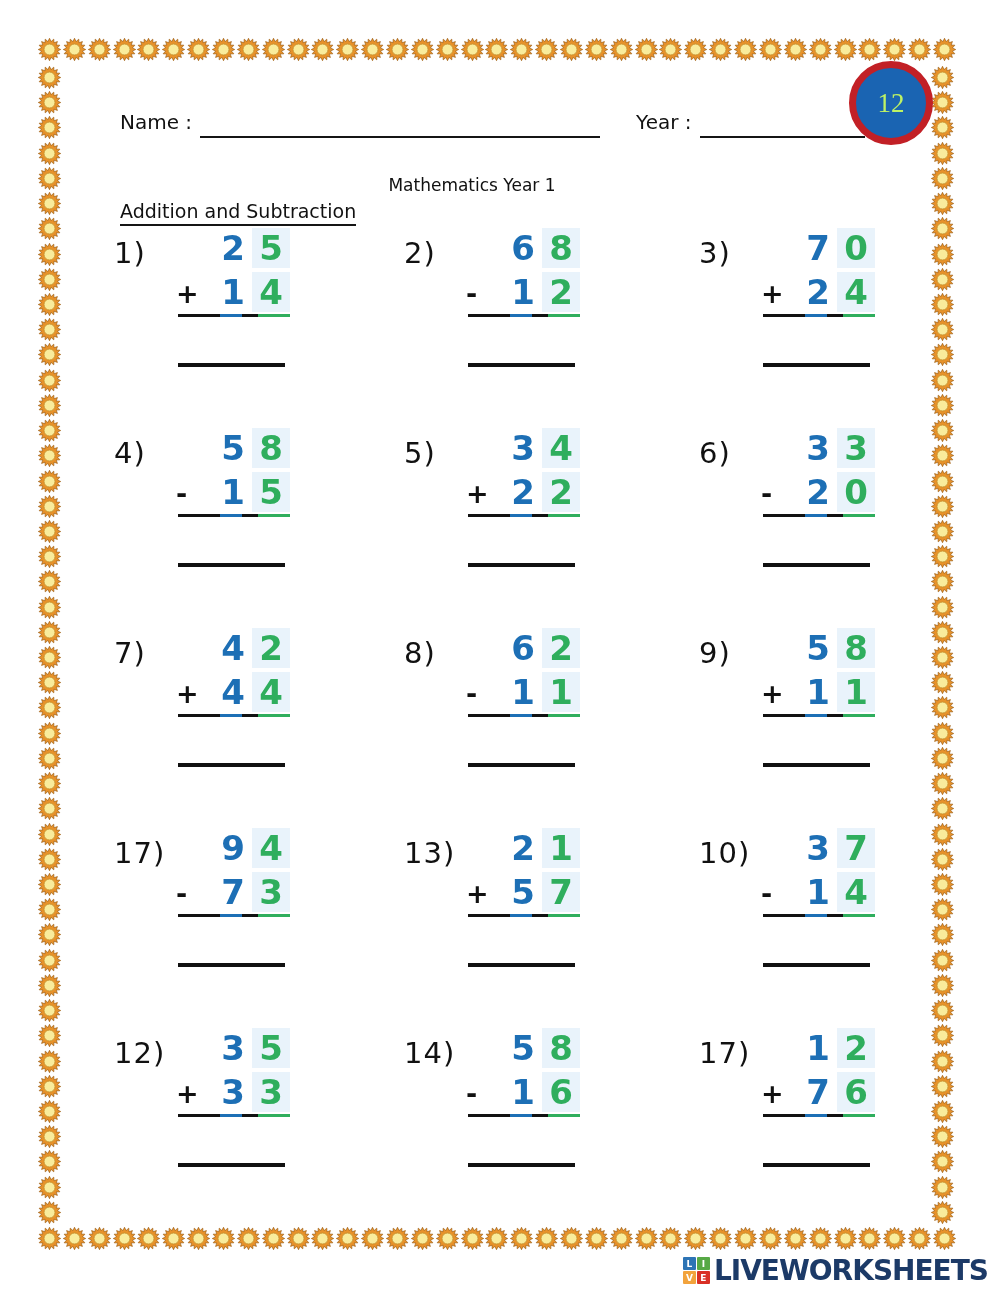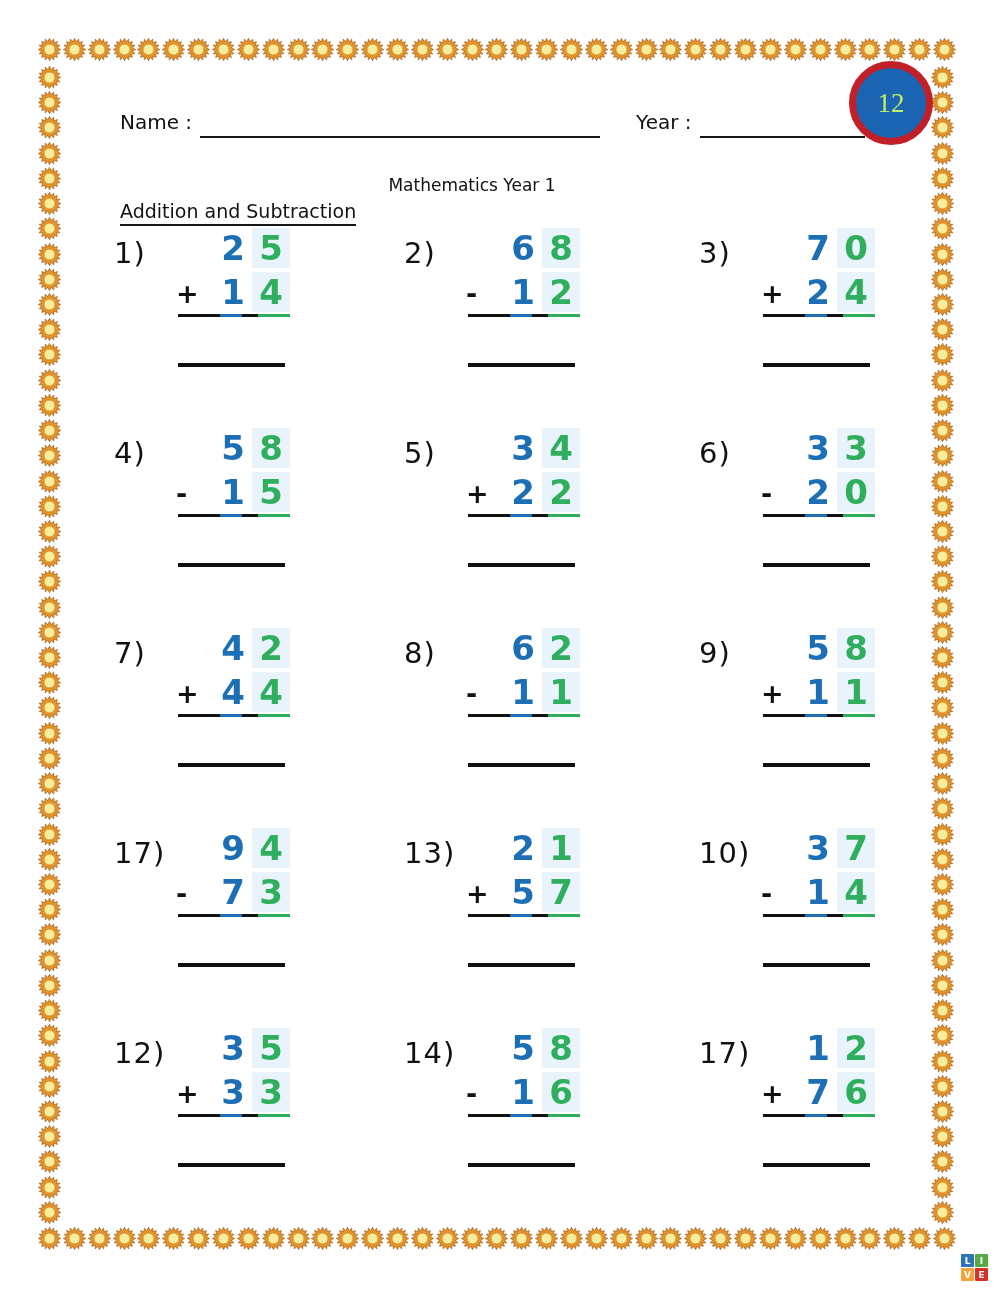--- a/index.html
+++ b/index.html
@@ -1071,13 +1071,14 @@
     </div>
   </div>
 
 <div class="logo">
   <div class="logo-grid">
       <div class="logo-sq" style="background: rgb(45, 116, 181);">L</div>
       <div class="logo-sq" style="background: rgb(87, 169, 70);">I</div>
       <div class="logo-sq" style="background: rgb(242, 163, 60);">V</div>
       <div class="logo-sq" style="background: rgb(217, 48, 37);">E</div>
     </div>
+  <div class="logo-text">LIVEWORKSHEETS</div>
 </div>
 
 </body></html>

